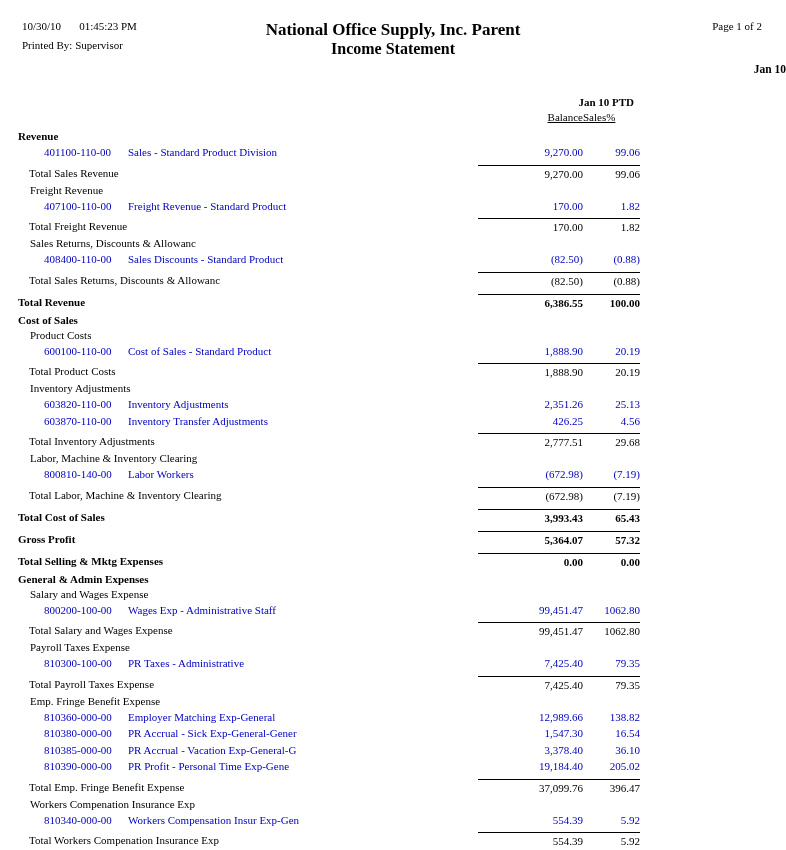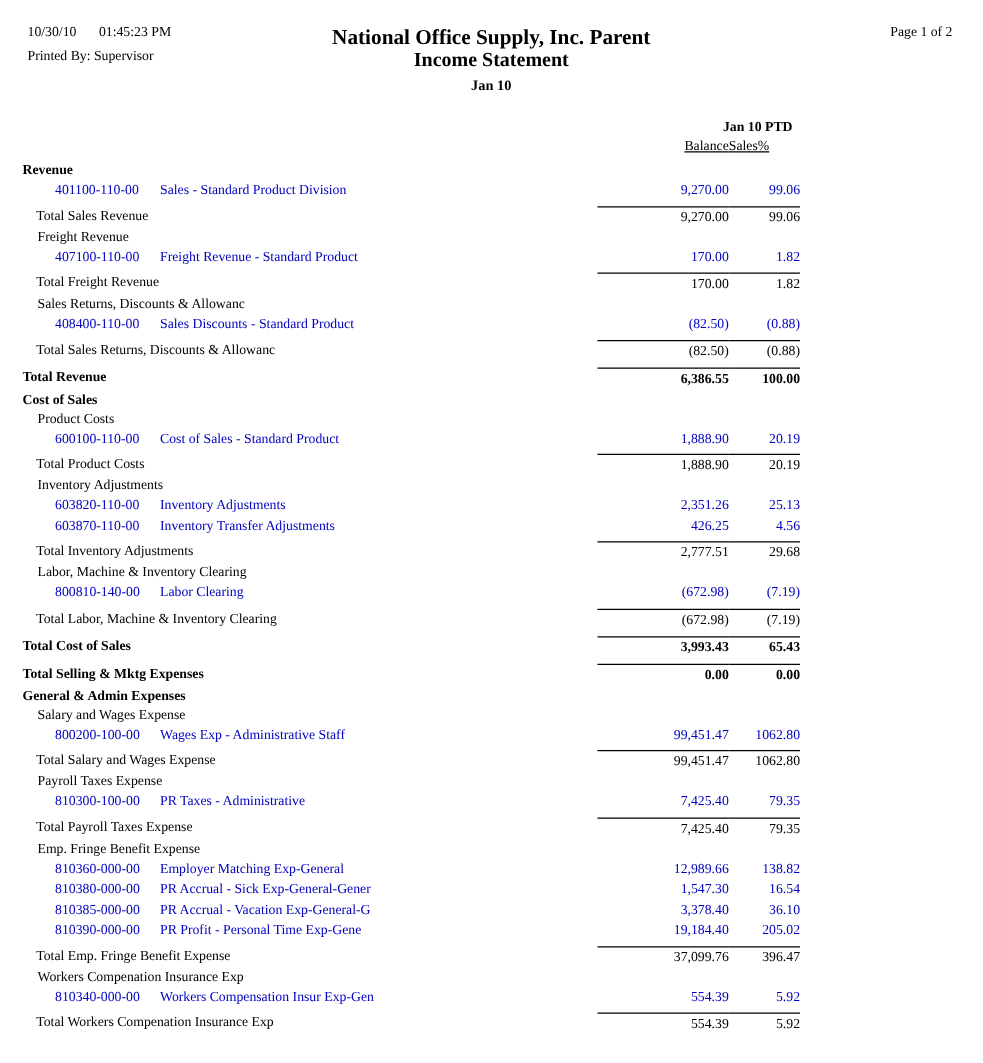--- a/index.html
+++ b/index.html
@@ -16,21 +16,21 @@
     overflow: hidden;
   }
 
   
   .report-header { position: relative; height: 84px; }
   .hdr-date { position: absolute; left: 22px; top: 20px; font-size: 11px; white-space: nowrap; }
   .hdr-date .time { margin-left: 18px; }
   .hdr-printedby { position: absolute; left: 22px; top: 39px; font-size: 11px; }
   .hdr-company { position: absolute; left: 0; right: 0; top: 20px; text-align: center; font-weight: bold; font-size: 17px; }
   .hdr-title { position: absolute; left: 0; right: 0; top: 40px; text-align: center; font-weight: bold; font-size: 16px; }
-  .hdr-period { position: absolute; left: 0; right: 0; top: 63px; text-align: center; font-weight: bold; font-size: 11.5px; }
+  .hdr-period { position: absolute; left: 0; right: 0; top: 63px; text-align: right; font-weight: bold; font-size: 11.5px; }
   .hdr-page { position: absolute; right: 24px; top: 20px; font-size: 11px; }
 
   
   .col-header { display: flex; padding: 0 146px 0 18px; margin-top: 12px; font-size: 11px; }
   .col-header .spacer { flex: 1; }
   .col-group-label { width: 162px; text-align: right; padding-right: 6px; font-weight: bold; }
 
   .col-header2 { display: flex; padding: 0 146px 0 18px; margin-top: 3px; font-size: 11px; font-weight: normal; }
   .col-header2 .spacer { flex: 1; }
   .col-header2 .h-balance { width: 105px; text-align: right; text-decoration: underline; }
@@ -177,35 +177,40 @@
         <div class="label">Total Inventory Adjustments</div>
         <div class="col-balance">2,777.51</div>
         <div class="col-pct">29.68</div>
       </div>
       <div class="row group">
         <div class="label">Labor, Machine &amp; Inventory Clearing</div>
         <div class="col-balance" style="border-top: none;"></div>
         <div class="col-pct" style="border-top: none;"></div>
       </div>
       <div class="row account">
-        <div class="label"><span class="acct">800810-140-00</span><span class="desc">Labor Clearing</span></div>
+        <div class="label"><span class="acct">800810-140-00</span><span class="desc">Labor Workers</span></div>
         <div class="col-balance">(672.98)</div>
         <div class="col-pct">(7.19)</div>
       </div>
       <div class="row total">
         <div class="label">Total Labor, Machine &amp; Inventory Clearing</div>
         <div class="col-balance">(672.98)</div>
         <div class="col-pct">(7.19)</div>
       </div>
       <div class="row bold-total">
         <div class="label">Total Cost of Sales</div>
         <div class="col-balance">3,993.43</div>
         <div class="col-pct">65.43</div>
       </div>
       <div class="row bold-total">
+        <div class="label">Gross Profit</div>
+        <div class="col-balance">5,364.07</div>
+        <div class="col-pct">57.32</div>
+      </div>
+      <div class="row bold-total">
         <div class="label">Total Selling &amp; Mktg Expenses</div>
         <div class="col-balance">0.00</div>
         <div class="col-pct">0.00</div>
       </div>
       <div class="row section">
         <div class="label">General &amp; Admin Expenses</div>
         <div class="col-balance" style="border-top: none;"></div>
         <div class="col-pct" style="border-top: none;"></div>
       </div>
       <div class="row group">

